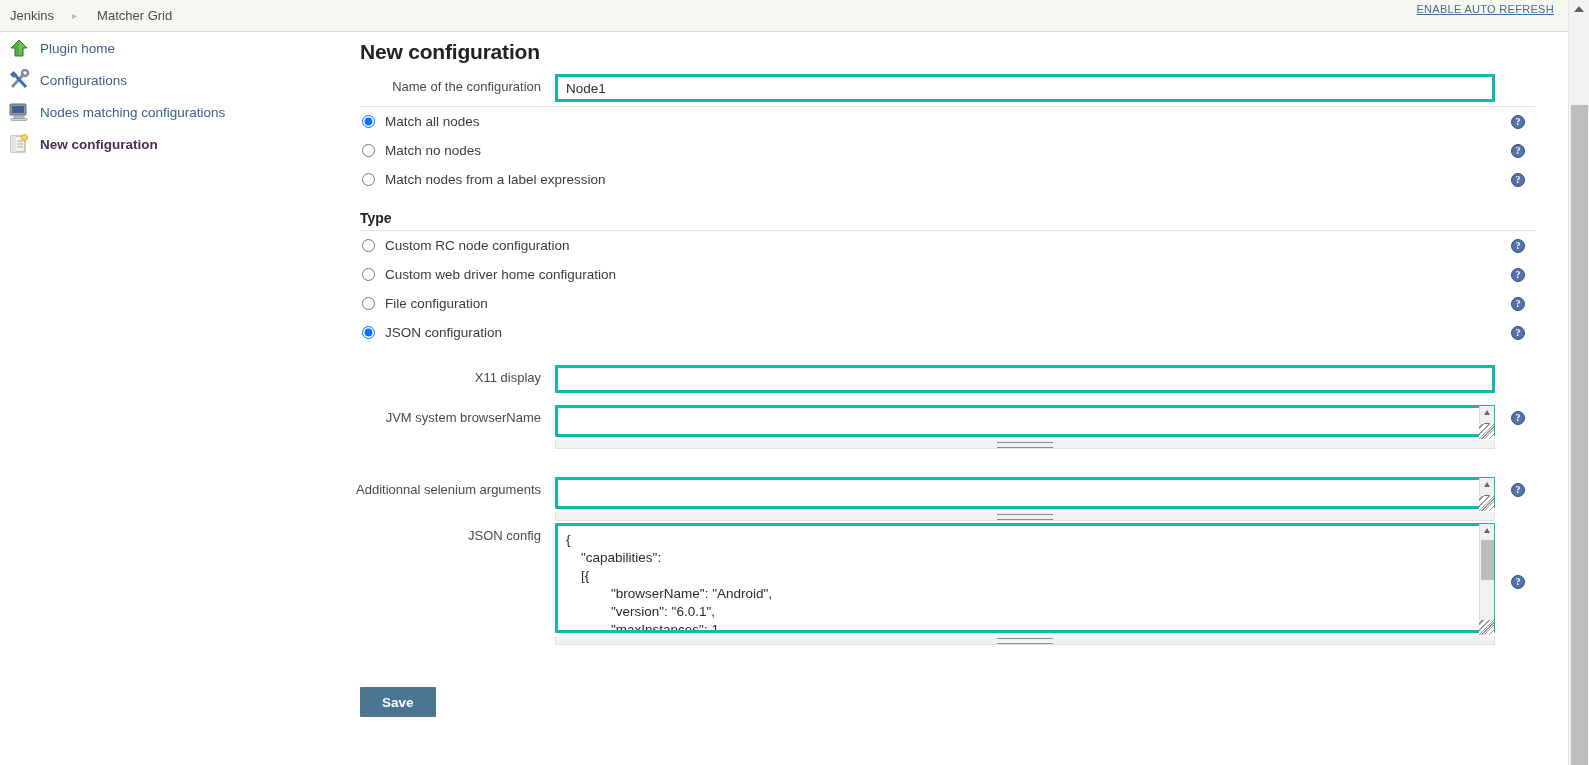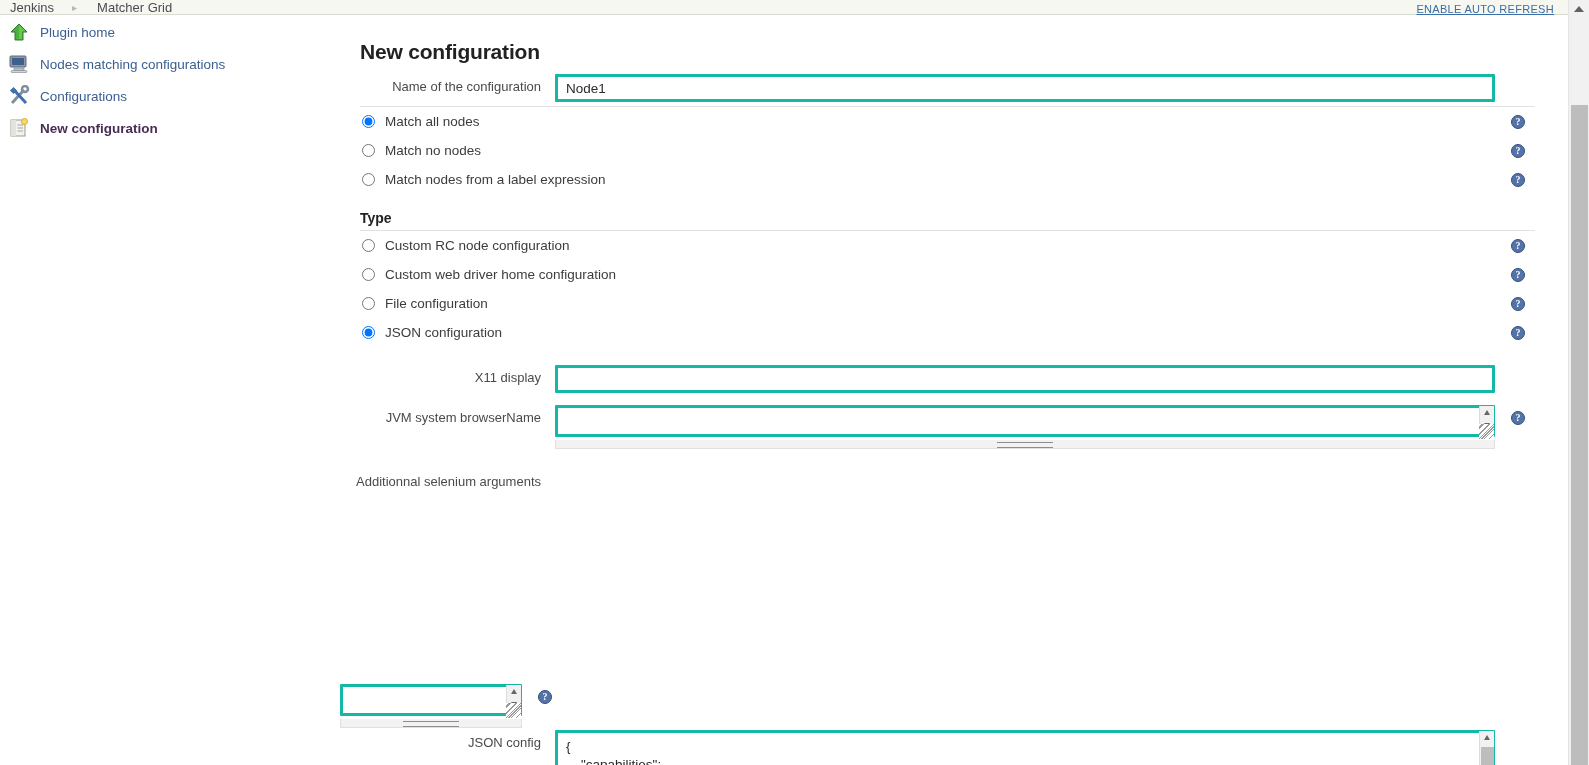--- a/index.html
+++ b/index.html
@@ -10,21 +10,21 @@
     background: #ffffff;
     font-family: "Liberation Sans", sans-serif;
     font-size: 13px;
     color: #333;
   }
 
   
   #breadcrumb-bar {
     position: absolute;
     top: 0; left: 0;
-    width: 1568px; height: 15px;
+    width: 1568px; height: 32px;
     background: #f5f7f0;
     border-bottom: 1px solid #d8dcd0;
     display: flex;
     align-items: center;
   }
   .crumb {
     font-size: 13px;
     color: #4b4b52;
     padding: 0 4px;
     margin-left: 6px;
@@ -45,21 +45,21 @@
     color: #3a6ea5;
     text-decoration: underline;
     letter-spacing: .3px;
     cursor: pointer;
     white-space: nowrap;
   }
 
   
   #sidebar {
     position: absolute;
-    top: 16px; left: 0;
+    top: 32px; left: 0;
     width: 340px;
   }
   .side-item {
     display: flex;
     align-items: center;
     height: 32px;
     padding-left: 8px;
     cursor: pointer;
   }
   .side-ico {
@@ -296,39 +296,39 @@
         <polygon points="11,3 19,11 15,11 15,19 7,19 7,11 3,11" fill="#4caf3e" stroke="#2f7a26" stroke-width="1"></polygon>
         <polygon points="11,4 17.5,10.3 14,10.3 14,18 11,18" fill="#6fd35c" opacity=".7"></polygon>
       </svg>
     </span>
     <span class="side-label">Plugin home</span>
   </div>
 
   <div class="side-item">
     <span class="side-ico">
       <svg width="22" height="22" viewBox="0 0 22 22">
+        <line x1="4" y1="18" x2="16" y2="5" stroke="#7f8f9f" stroke-width="3"></line>
+        <circle cx="17" cy="4" r="3" fill="none" stroke="#7f8f9f" stroke-width="2.5"></circle>
+        <line x1="18" y1="18" x2="6" y2="5" stroke="#3f6fae" stroke-width="3"></line>
+        <rect x="3" y="3" width="5" height="5" fill="#3f6fae" transform="rotate(-45 5.5 5.5)"></rect>
+      </svg>
+    </span>
+    <span class="side-label">Configurations</span>
+  </div>
+
+  <div class="side-item">
+    <span class="side-ico">
+      <svg width="22" height="22" viewBox="0 0 22 22">
         <rect x="2" y="3" width="16" height="11" rx="1" fill="#8f9aa6" stroke="#5f6a76"></rect>
         <rect x="4" y="5" width="12" height="7" fill="#3f5f8f"></rect>
         <rect x="6" y="15" width="10" height="2.5" fill="#b9c2cb" stroke="#7b848e" stroke-width=".6"></rect>
         <rect x="3" y="17.5" width="16" height="2" rx="1" fill="#cfd6dd" stroke="#7b848e" stroke-width=".6"></rect>
       </svg>
     </span>
     <span class="side-label">Nodes matching configurations</span>
-  </div>
-
-  <div class="side-item">
-    <span class="side-ico">
-      <svg width="22" height="22" viewBox="0 0 22 22">
-        <line x1="4" y1="18" x2="16" y2="5" stroke="#7f8f9f" stroke-width="3"></line>
-        <circle cx="17" cy="4" r="3" fill="none" stroke="#7f8f9f" stroke-width="2.5"></circle>
-        <line x1="18" y1="18" x2="6" y2="5" stroke="#3f6fae" stroke-width="3"></line>
-        <rect x="3" y="3" width="5" height="5" fill="#3f6fae" transform="rotate(-45 5.5 5.5)"></rect>
-      </svg>
-    </span>
-    <span class="side-label">Configurations</span>
   </div>
 
   <div class="side-item active">
     <span class="side-ico">
       <svg width="22" height="22" viewBox="0 0 22 22">
         <rect x="3" y="3" width="14" height="16" fill="#f2f2ee" stroke="#9a9a93"></rect>
         <rect x="3" y="3" width="5" height="16" fill="#e3e3dd"></rect>
         <line x1="9.5" y1="8" x2="15" y2="8" stroke="#b5b5ae" stroke-width="1.2"></line>
         <line x1="9.5" y1="11" x2="15" y2="11" stroke="#b5b5ae" stroke-width="1.2"></line>
         <line x1="9.5" y1="14" x2="15" y2="14" stroke="#b5b5ae" stroke-width="1.2"></line>
@@ -411,21 +411,21 @@
         </div>
         <div class="grip">
             <i></i>
           </div>
       </div>
       <div class="dragbar"></div>
       <span class="help-ico" style="top:6px;">?</span>
     </div>
   </div>
 
-  <div class="row" style="margin-top:20px;flex-direction:column;">
+  <div class="row" style="margin-top:28px;">
     <div class="row-label">Additionnal selenium arguments</div>
     <div class="field-wrap">
       <div class="ta-holder">
         <textarea class="txt ta-small" style=""></textarea>
         <div class="vsb" style="height:30px;">
           <div class="arrow up"></div>
           <div class="arrow down"></div>
         </div>
         <div class="grip">
             <i></i>

